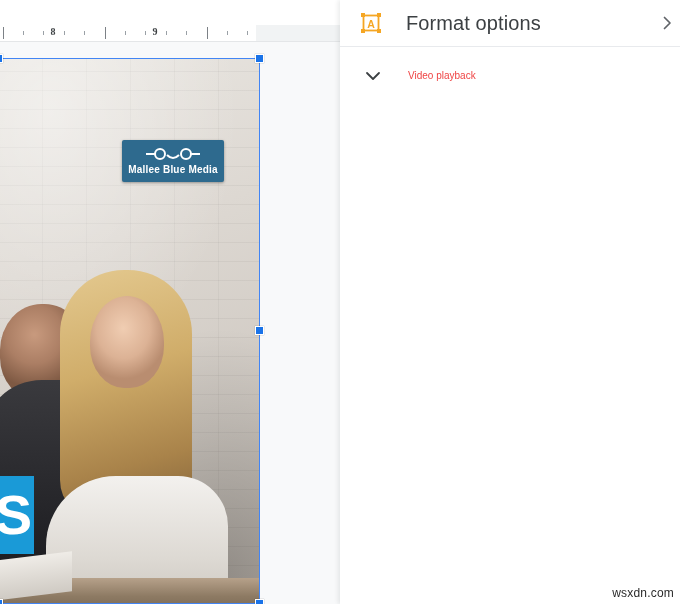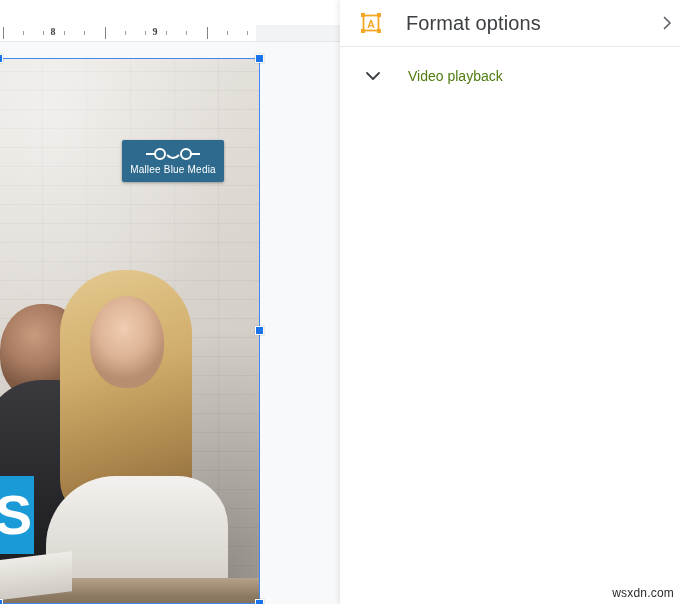--- a/index.html
+++ b/index.html
@@ -88,21 +88,21 @@
   .laptop{
     position:absolute; left:-4px; top:498px; width:78px; height:40px;
     background: linear-gradient(180deg,#efece7 0%, #cfcac3 100%);
     transform: skewY(-7deg);
   }
 
   .logo-badge{
     position:absolute; left:124px; top:82px; width:102px; height:42px;
     background:#2e6a8e; border-radius:2px;
     box-shadow: 0 1px 3px rgba(0,0,0,.35);
-    display:flex; flex-direction:column; align-items:center; justify-content:center; gap:2px;
+    display:flex; flex-direction:column; align-items:center; justify-content:center; gap:2px;font-weight:bold;
   }
   .logo-glyph{ width:62px; height:14px; }
   .logo-text{
     color:#ffffff; font-size:10px; letter-spacing:.2px; white-space:nowrap;
     font-family:"Liberation Sans", sans-serif;
   }
   .s-block{
     position:absolute; left:-12px; top:418px; width:48px; height:78px;
     background:#1a9ad7; display:flex; align-items:center; justify-content:flex-end;
   }
@@ -137,21 +137,21 @@
   }
   .panel-collapse{
     position:absolute; right:2px; top:50%; transform:translateY(-50%);
     width:22px; height:22px; display:flex; align-items:center; justify-content:center;
   }
 
   .section-head{
     height:57px; display:flex; align-items:center; padding-left:22px;
   }
   .chev-down{ width:22px; height:22px; flex:0 0 22px; }
-  .section-title{ margin-left:24px; font-size:14px; color:#4d7c0f; }
+  .section-title{ margin-left:24px; font-size:10px; color:#ef4444; }
   .watermark{
     position:absolute; right:6px; bottom:4px; font-size:12px; color:#2b2b2b;
     letter-spacing:.2px; font-family:"Liberation Sans", sans-serif;
   }
 </style>
 </head>
 <body>
 
 <div id="app">
 

